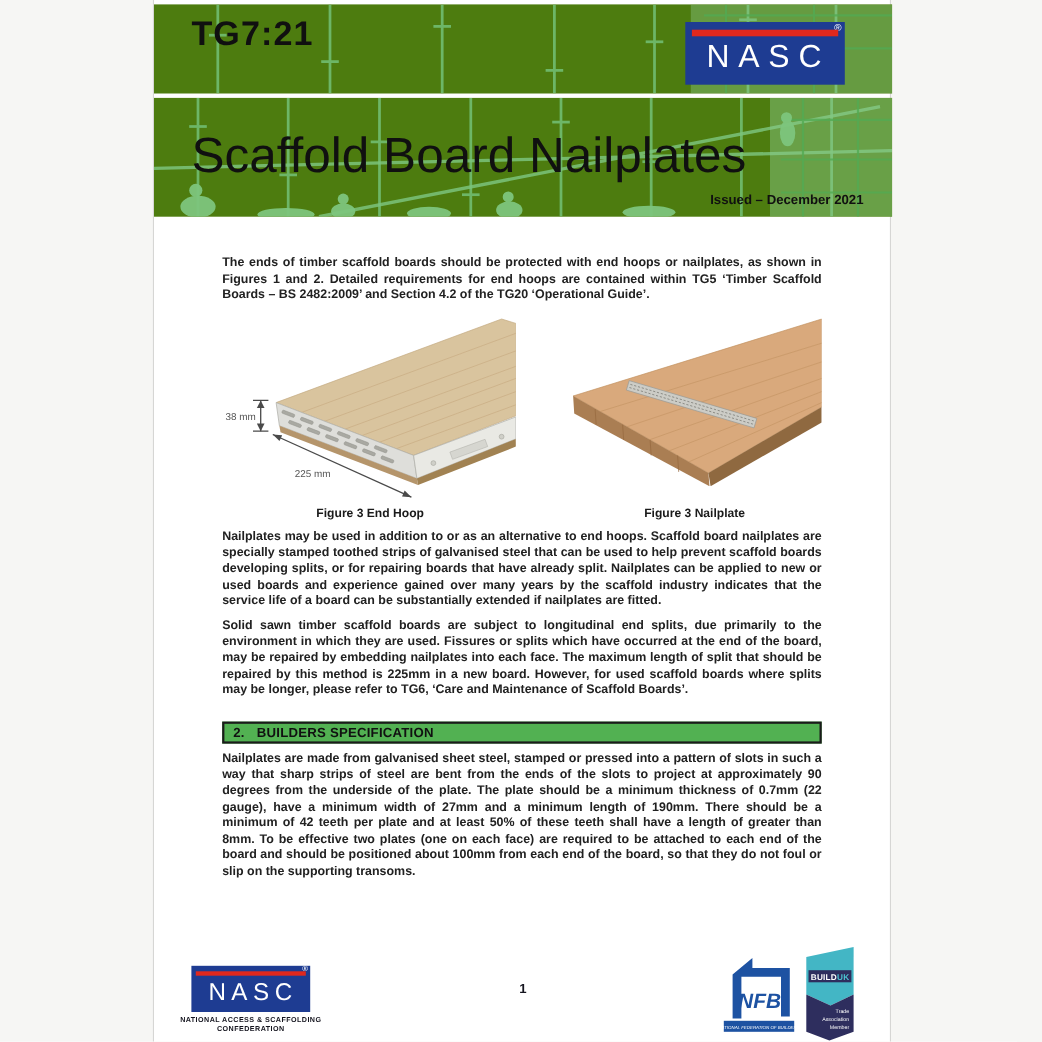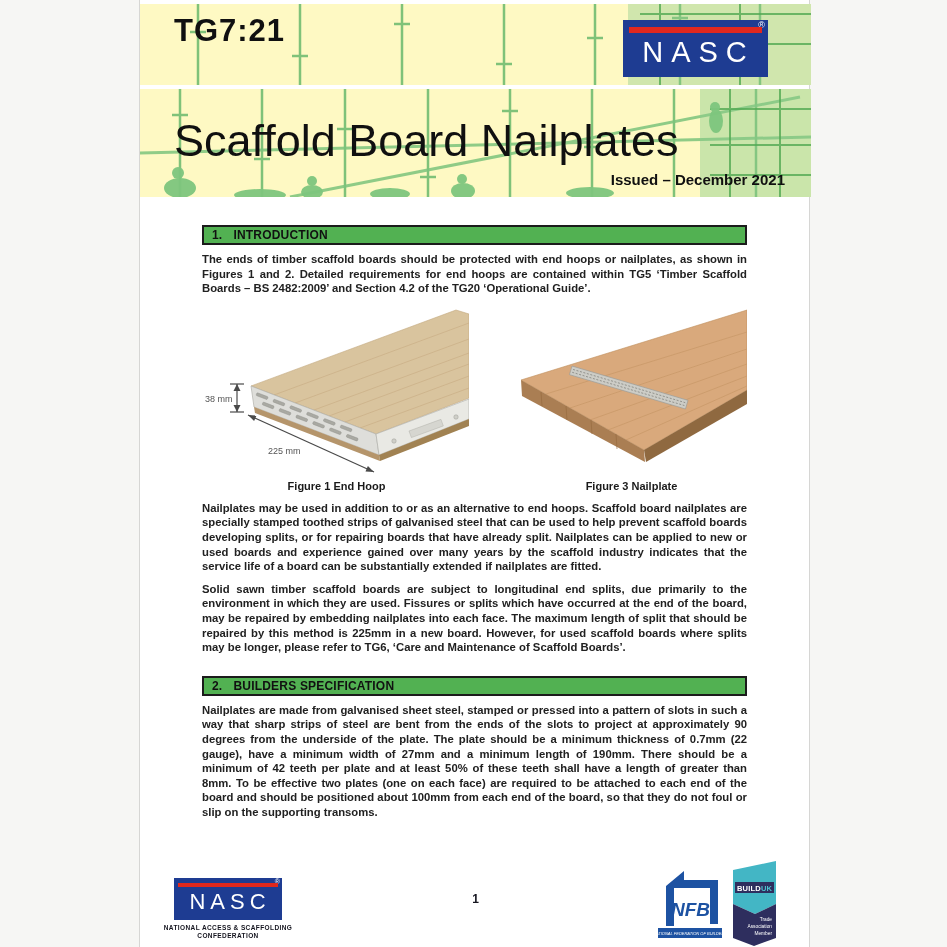--- a/index.html
+++ b/index.html
@@ -7,35 +7,35 @@
     width:947px;height:947px;background:#f6f6f4;
     font-family:"Liberation Sans", sans-serif;
     position:relative;overflow:hidden;
   }
   .page{
     position:absolute;left:139px;top:0;width:671px;height:947px;
     background:#ffffff;border-left:1px solid #d6d6d4;border-right:1px solid #d6d6d4;
     box-sizing:border-box;
   }
   
-  .band{position:absolute;left:0;width:671px;background:#fef9c3;overflow:hidden;}
+  .band{position:absolute;left:0;width:671px;background:#4d7c0f;overflow:hidden;}
   .band1{top:4px;height:81px;}
   .band2{top:89px;height:108px;}
   .band svg.texture{position:absolute;left:0;top:0;pointer-events:none;}
   .doc-code{
     position:absolute;left:34px;top:9px;color:#101010;
     font-size:31px;font-weight:bold;letter-spacing:1px;
   }
   .doc-title{
     position:absolute;left:34px;top:26px;color:#101010;
     font-size:45px;font-weight:normal;letter-spacing:0px;
   }
   .issued{
     position:absolute;right:26px;bottom:9px;color:#101010;
-    font-size:15px;font-weight:bold;
+    font-size:12px;font-weight:bold;
   }
   
   .nasclogo{position:absolute;background:#1e3c92;}
   .nasclogo .stripe{position:absolute;left:6px;right:6px;background:#e0281e;}
   .nasclogo .word{
     position:absolute;left:0;right:0;text-align:center;color:#ffffff;
     font-weight:normal;
   }
   .nasclogo .reg{position:absolute;color:#ffffff;}
   .nasclogo.hdr{right:43px;top:16px;width:145px;height:57px;}
@@ -166,23 +166,20 @@
           <ellipse cx="450" cy="104" rx="24" ry="6"></ellipse>
         <ellipse cx="120" cy="106" rx="26" ry="6"></ellipse>
       </g>
     </svg>
     <div class="doc-title">Scaffold Board Nailplates</div>
     <div class="issued">Issued – December 2021</div>
   </div>
 
   <div class="content">
 
-    <div class="secbar">
-      <span class="num">1.</span><span>INTRODUCTION</span>
-    </div>
 
     <p class="body">The ends of timber scaffold boards should be protected with end hoops or nailplates, as shown in Figures 1 and 2. Detailed requirements for end hoops are contained within TG5 ‘Timber Scaffold Boards – BS 2482:2009’ and Section 4.2 of the TG20 ‘Operational Guide’.</p>
 
     <div class="figrow">
 
       <div class="fig1wrap">
         <svg width="265" height="172" viewBox="0 0 265 172">
 
           <polygon points="47,84 252,8 265,12 265,96 172,132" fill="#d9c49e" stroke="#c2a87e" stroke-width="0.6"></polygon>
           <g stroke="#cbb088" stroke-width="0.9" opacity="0.85">
@@ -225,21 +222,21 @@
           </g>
           <polygon points="33,82 29.5,89 36.5,89" fill="#4a4a4a"></polygon>
           <polygon points="33,110 29.5,103 36.5,103" fill="#4a4a4a"></polygon>
           <text x="1" y="100" font-size="9" fill="#555555">38 mm</text>
 
           <line x1="44" y1="113" x2="170" y2="170" stroke="#4a4a4a" stroke-width="1.2"></line>
           <polygon points="44,113 50.1,119 52.5,113.6" fill="#4a4a4a"></polygon>
           <polygon points="170,170 161.5,169.4 163.9,164" fill="#4a4a4a"></polygon>
           <text x="64" y="152" font-size="9" fill="#555555">225 mm</text>
         </svg>
-        <div class="caption">Figure 1 End Hoop</div>
+        <div class="caption">Figure 3 End Hoop</div>
       </div>
 
       <div class="fig2wrap">
         <svg width="231" height="160" viewBox="0 0 231 160">
 
           <polygon points="5,78 231,8 231,88 128,148" fill="#d9a97c" stroke="#c08f5d" stroke-width="0.6"></polygon>
           <g stroke="#c99a6a" stroke-width="0.9" opacity="0.9">
             <line x1="30" y1="92" x2="231" y2="30"></line>
             <line x1="54" y1="106" x2="231" y2="47"></line>
             <line x1="74" y1="118" x2="231" y2="62"></line>

